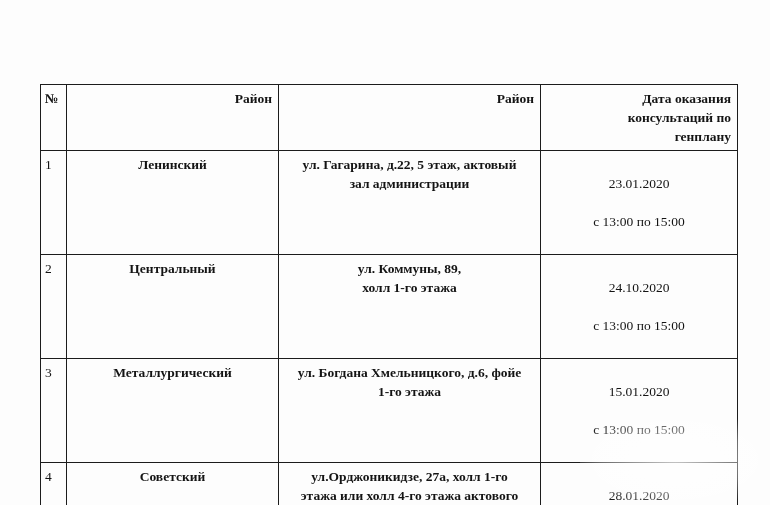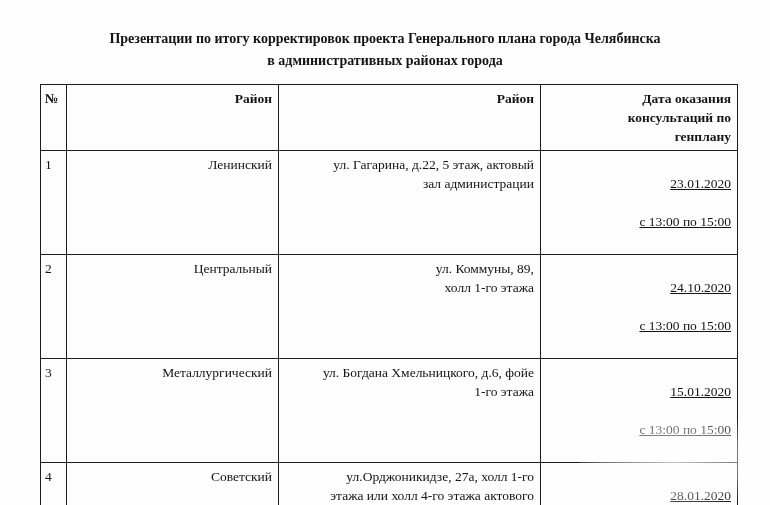--- a/index.html
+++ b/index.html
@@ -35,40 +35,36 @@
     white-space:pre-line;
     overflow:hidden;
   }
   .schedule th {
     font-weight:bold;
     text-align:right;
     height:56px;
   }
   .schedule th.h-num { text-align:left; padding-left:4px; }
   td.c-num { padding-left:4px; }
-  td.c-district, td.c-address { text-align:right; }
-  td.c-date { text-align:right;text-decoration:underline; }
+  td.c-district, td.c-address { text-align:center;font-weight:bold; }
+  td.c-date { text-align:center; }
   tr.row { height:44px; }
   .watermark {
     position:absolute;
     right:0; top:415px;
     width:190px; height:90px;
     background:radial-gradient(ellipse at center, rgba(255,255,255,0.75) 0%, rgba(255,255,255,0.35) 55%, rgba(255,255,255,0) 80%);
     pointer-events:none;
   }
 </style>
 </head>
 <body>
 
 <div class="page">
 
-  <div class="title">
-    <span>Презентации по итогу корректировок проекта Генерального плана города Челябинска</span><br>
-    <span>в административных районах города</span>
-  </div>
 
   <table class="schedule">
     <colgroup>
       <col style="width:26px">
       <col style="width:212px">
       <col style="width:262px">
       <col style="width:197px">
     </colgroup>
     <thead>
       <tr>

